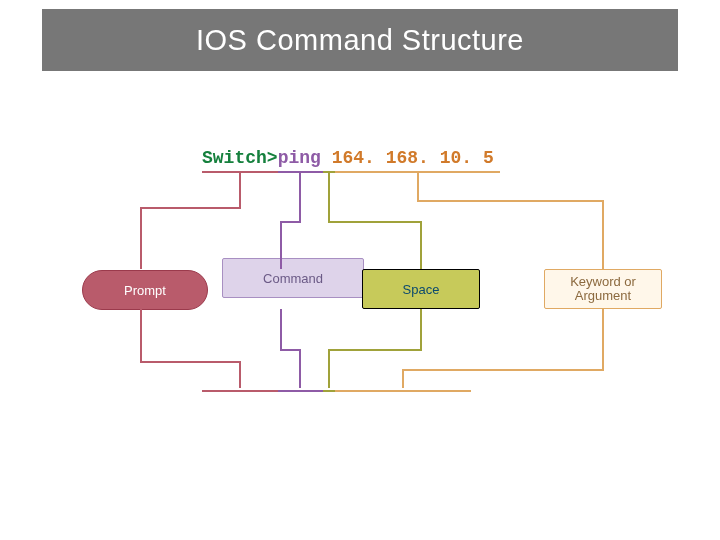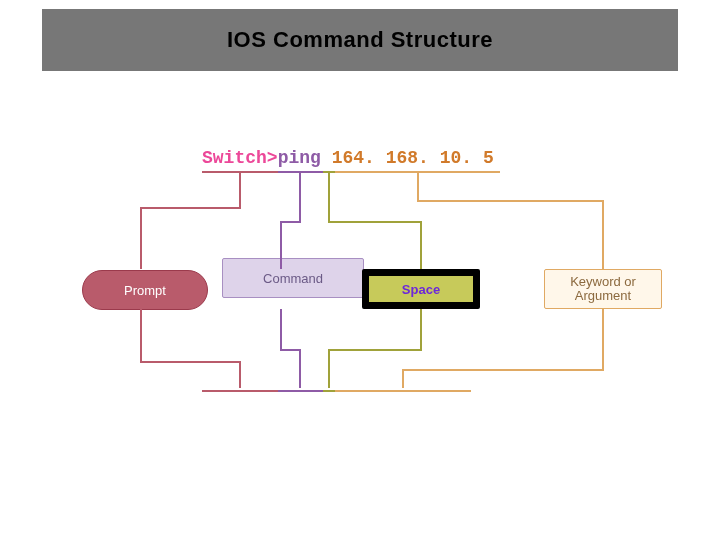--- a/index.html
+++ b/index.html
@@ -17,56 +17,56 @@
     top: 9px;
     width: 636px;
     height: 62px;
     background: #777777;
     display: flex;
     align-items: center;
     justify-content: center;
   }
   .title-bar h1 {
     margin: 0;
-    color: #000000;
-    font-weight: 700;
-    font-size: 22px;
+    color: #ffffff;
+    font-weight: 400;
+    font-size: 29px;
     letter-spacing: 0.5px;
   }
   .stage {
     position: absolute;
     left: 0;
     top: 0;
     width: 720px;
     height: 540px;
   }
   .cmd {
     position: absolute;
     font-family: "Courier New", monospace;
     font-weight: bold;
     font-size: 18px;
     white-space: nowrap;
   }
-  .c-prompt  { color: #ec4899; text-align: right; }
+  .c-prompt  { color: #15803d; text-align: right; }
   .c-command { color: #8e5ba6; font-family: Liberation Mono, monospace; }
   .c-space   { }
   .c-arg     { color: #d17a2a; }
   .c-arg2    { color: #8a8a8a; font-weight: bold; }
   .box {
     position: absolute;
     height: 40px;
     display: flex;
     align-items: center;
     justify-content: center;
     font-size: 13px;
     border-radius: 2px;
   }
   .box.prompt  { background: #b95b6b; border: 1px solid #9b3a4c; color: #fff; }
   .box.command { background: #ded3ea; border: 1px solid #a88fc2; color: #6b5a86; }
-  .box.space   { background: #c7ca5a; border: 7px solid #000000; color: #6d28d9; font-weight: bold; }
+  .box.space   { background: #c7ca5a; border: 1px solid #000000; color: #0c4a6e; }
   .box.arg     { background: #fff7ea; border: 1px solid #e0a963; color: #8c6a3f; text-align:center; line-height:1.1; padding:10px 6px;}
   .underline {
     position: absolute;
     height: 2px;
   }
   .u-prompt  { background: #b95b6b; }
   .u-command { background: #8e5ba6; }
   .u-space   { background: #a0a23a; }
   .u-arg     { background: #e0a963; }
   svg.connectors {

